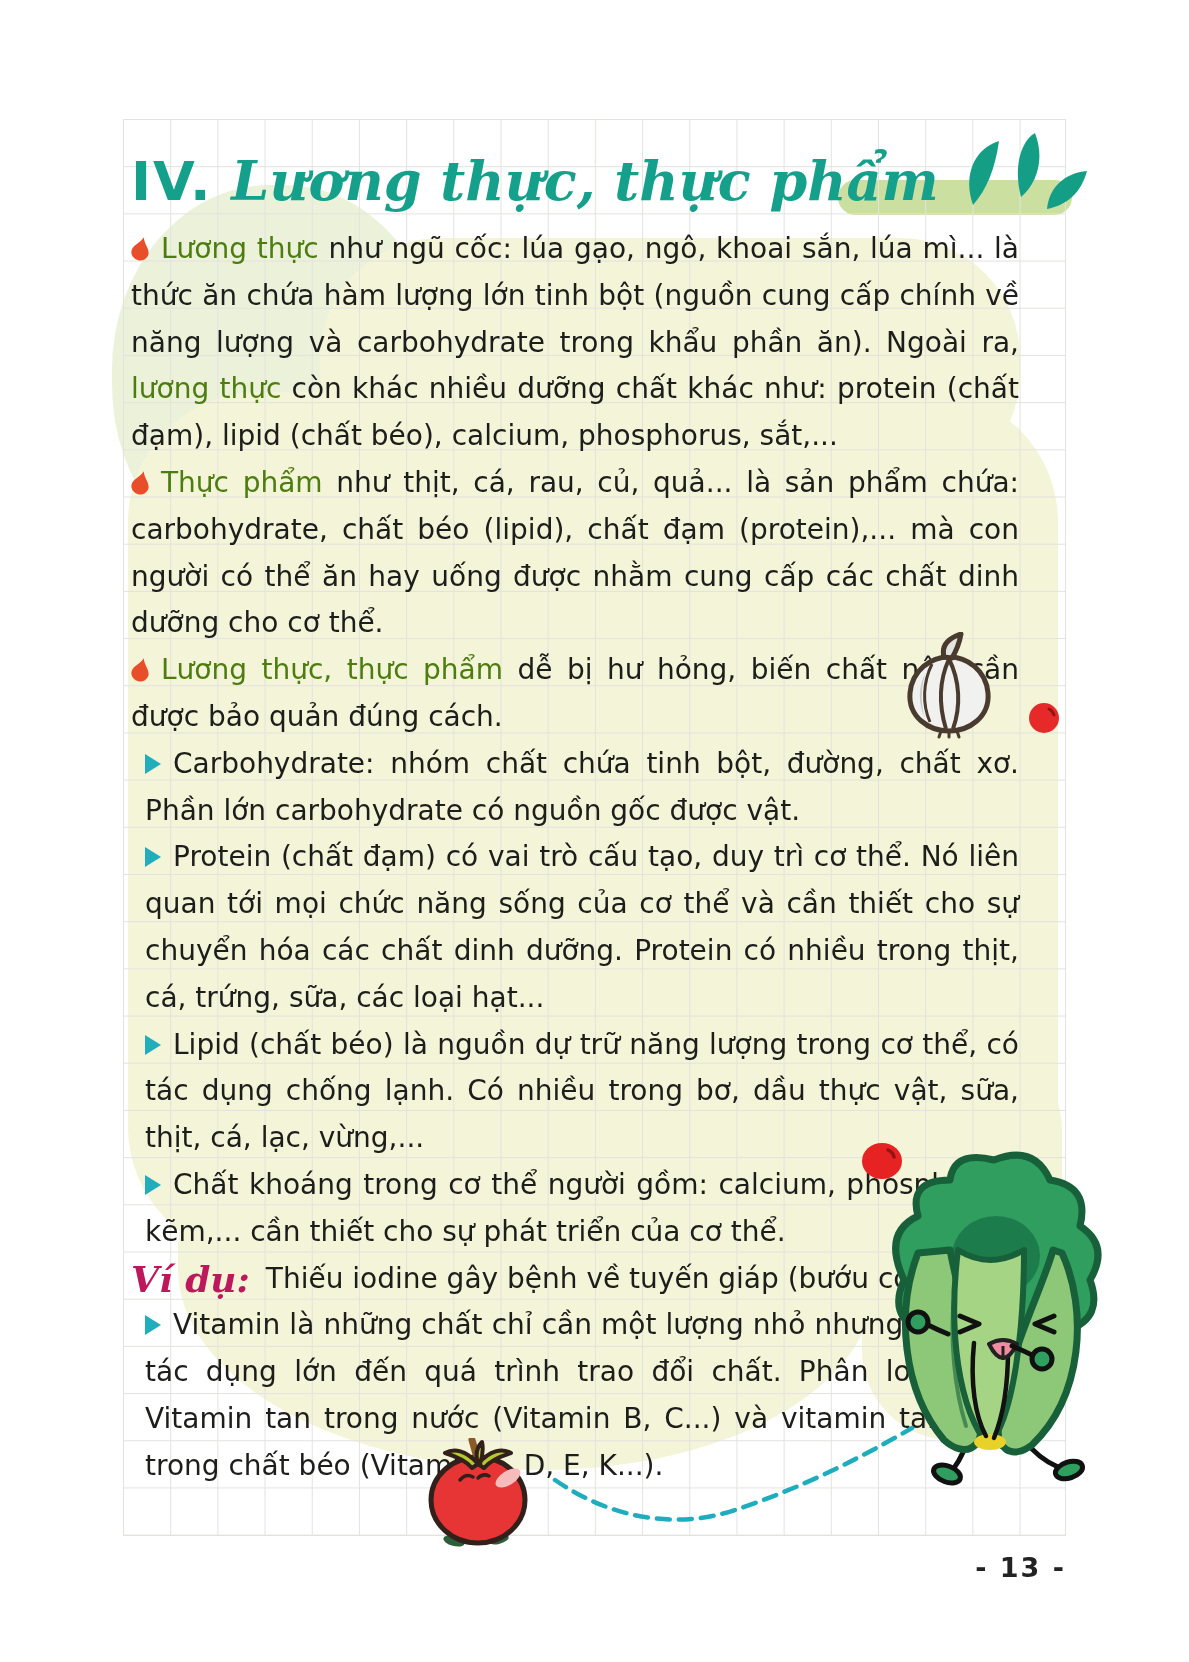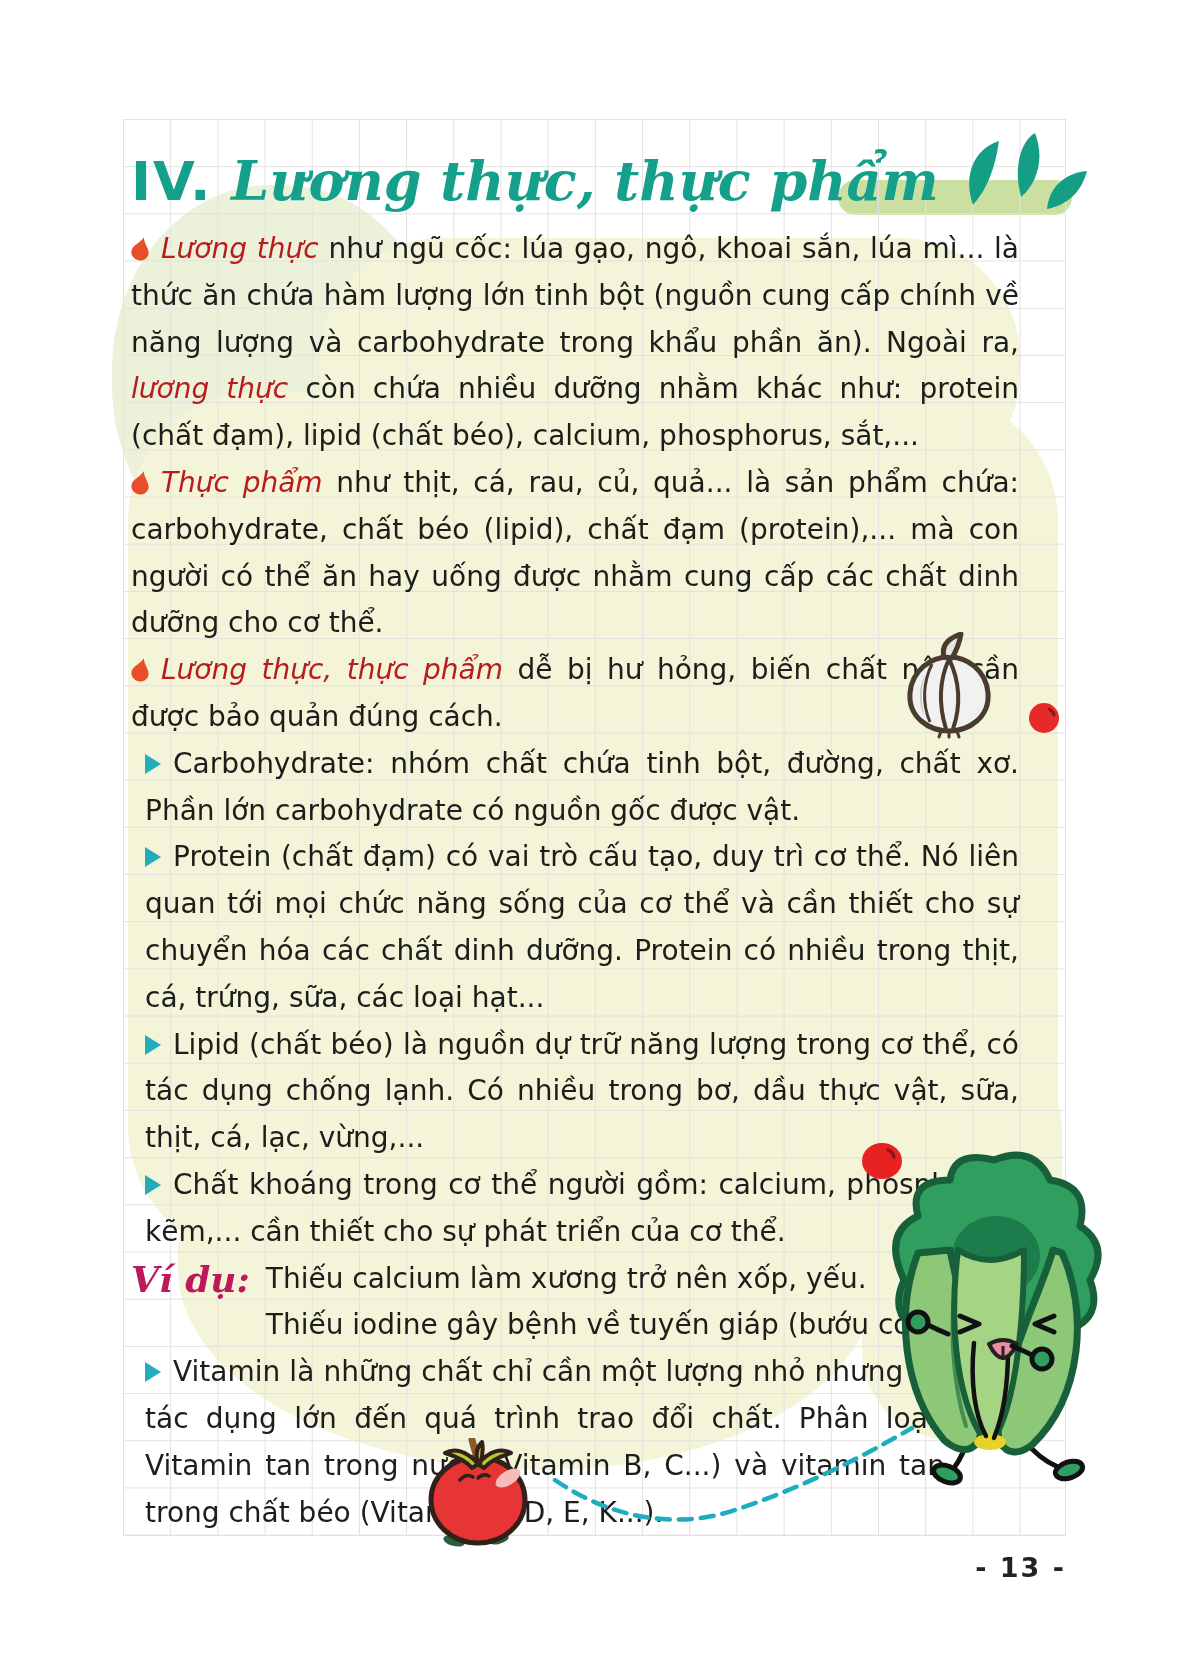--- a/index.html
+++ b/index.html
@@ -21,21 +21,21 @@
     border-right:1px solid #e2e2df;border-bottom:1px solid #e2e2df;}
 
   
   .content{position:absolute;left:8px;top:24px;width:888px;z-index:2;
     color:#1d1d1b;font-size:28px;line-height:46.8px;}
   h1.title{margin:0 0 6px 0;color:#14a08a;font-size:54px;line-height:76px;font-weight:bold;white-space:nowrap;}
   .title-prefix{font-family:"DejaVu Sans",sans-serif;letter-spacing:2px;}
   .title-script{font-family:"DejaVu Serif",serif;font-style:italic;}
   p.para{margin:0;text-align:justify;}
   p.sub{padding-left:14px;}
-  .kw{color:#b91c1c;font-style:italic;}
+  .kw{color:#4d7c0f;}
   .flame{display:inline-block;width:20px;height:25px;margin-right:10px;vertical-align:-3px;}
   .tri{display:inline-block;width:0;height:0;border-left:16px solid #21adbc;
     border-top:10px solid transparent;border-bottom:10px solid transparent;
     margin-right:12px;vertical-align:-1px;}
   .example{display:flex;gap:16px;margin:0;}
   .vidu{font-family:"DejaVu Serif",serif;font-style:italic;font-weight:bold;
     color:#be185d;font-size:36px;line-height:46.8px;white-space:nowrap;}
   .exlines{text-align:left;}
   .vitamin{width:800px;}
 
@@ -64,21 +64,21 @@
   <div class="gridwrap">
     <div class="gridlines"></div>
 
     <div class="content">
       <h1 class="title"><span class="title-prefix">IV.</span>&nbsp;<span class="title-script">Lương thực, thực phẩm</span></h1>
 
       <p class="para"><span class="flame"><svg width="20" height="25" viewBox="0 0 20 26">
               <g transform="rotate(14 10 13)">
                 <path d="M10 1 C12 8 19 11 19 17.5 A9 8 0 1 1 1 17.5 C1 11 8 8 10 1 Z" fill="#e94e2b"></path>
               </g>
-            </svg></span><span class="kw">Lương thực</span><span> như ngũ cốc: lúa gạo, ngô, khoai sắn, lúa mì... là thức ăn chứa hàm lượng lớn tinh bột (nguồn cung cấp chính về năng lượng và carbohydrate trong khẩu phần ăn). Ngoài ra, </span><span class="kw">lương thực</span><span> còn chứa nhiều dưỡng nhằm khác như: protein (chất đạm), lipid (chất béo), calcium, phosphorus, sắt,...</span></p>
+            </svg></span><span class="kw">Lương thực</span><span> như ngũ cốc: lúa gạo, ngô, khoai sắn, lúa mì... là thức ăn chứa hàm lượng lớn tinh bột (nguồn cung cấp chính về năng lượng và carbohydrate trong khẩu phần ăn). Ngoài ra, </span><span class="kw">lương thực</span><span> còn khác nhiều dưỡng chất khác như: protein (chất đạm), lipid (chất béo), calcium, phosphorus, sắt,...</span></p>
 
       <p class="para"><span class="flame"><svg width="20" height="25" viewBox="0 0 20 26">
               <g transform="rotate(14 10 13)">
                 <path d="M10 1 C12 8 19 11 19 17.5 A9 8 0 1 1 1 17.5 C1 11 8 8 10 1 Z" fill="#e94e2b"></path>
               </g>
             </svg></span><span class="kw">Thực phẩm</span><span> như thịt, cá, rau, củ, quả... là sản phẩm chứa: carbohydrate, chất béo (lipid), chất đạm (protein),... mà con người có thể ăn hay uống được nhằm cung cấp các chất dinh dưỡng cho cơ thể.</span></p>
 
       <p class="para"><span class="flame"><svg width="20" height="25" viewBox="0 0 20 26">
               <g transform="rotate(14 10 13)">
                 <path d="M10 1 C12 8 19 11 19 17.5 A9 8 0 1 1 1 17.5 C1 11 8 8 10 1 Z" fill="#e94e2b"></path>
@@ -90,21 +90,20 @@
 
       <p class="para sub"><span class="tri"></span><span>Protein (chất đạm) có vai trò cấu tạo, duy trì cơ thể. Nó liên quan tới mọi chức năng sống của cơ thể và cần thiết cho sự chuyển hóa các chất dinh dưỡng. Protein có nhiều trong thịt, cá, trứng, sữa, các loại hạt...</span></p>
 
       <p class="para sub"><span class="tri"></span><span>Lipid (chất béo) là nguồn dự trữ năng lượng trong cơ thể, có tác dụng chống lạnh. Có nhiều trong bơ, dầu thực vật, sữa, thịt, cá, lạc, vừng,...</span></p>
 
       <p class="para sub"><span class="tri"></span><span>Chất khoáng trong cơ thể người gồm: calcium, phosphorus, kẽm,... cần thiết cho sự phát triển của cơ thể.</span></p>
 
       <div class="example">
         <span class="vidu">Ví dụ:</span>
         <div class="exlines">
-          <div>Thiếu calcium làm xương trở nên xốp, yếu.</div>
           <div>Thiếu iodine gây bệnh về tuyến giáp (bướu cổ,...)</div>
         </div>
       </div>
 
       <p class="para sub vitamin"><span class="tri"></span><span>Vitamin là những chất chỉ cần một lượng nhỏ nhưng có tác dụng lớn đến quá trình trao đổi chất. Phân loại: Vitamin tan trong nước (Vitamin B, C...) và vitamin tan trong chất béo (Vitamin A, D, E, K...).</span></p>
     </div>
   </div>
 
   <svg class="illus" style="left:955px;top:125px;" width="150" height="100" viewBox="0 0 150 100">
     <path d="M18 80 C8 52 18 24 44 16 C40 44 32 64 18 80 Z" fill="#149e86"></path>

